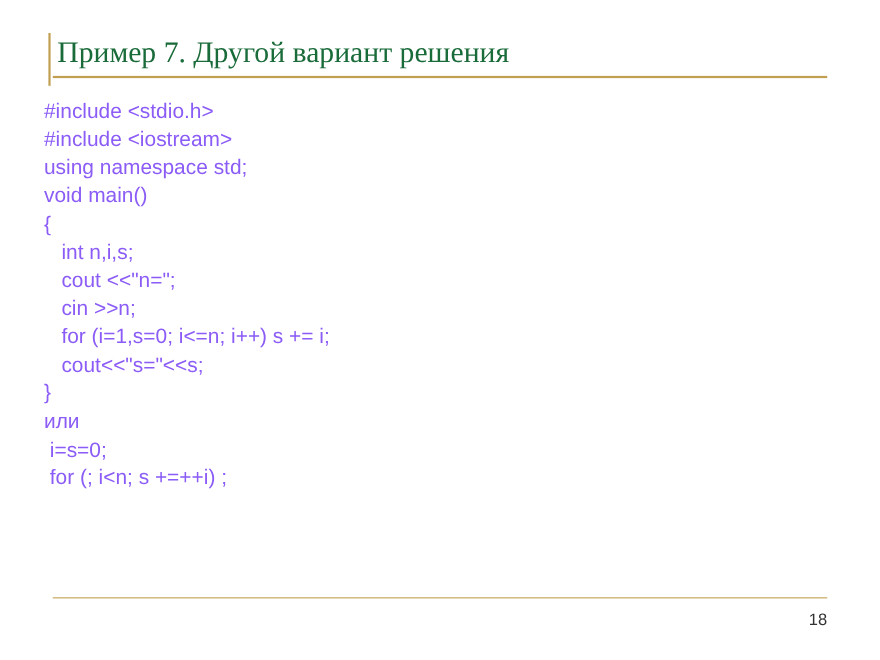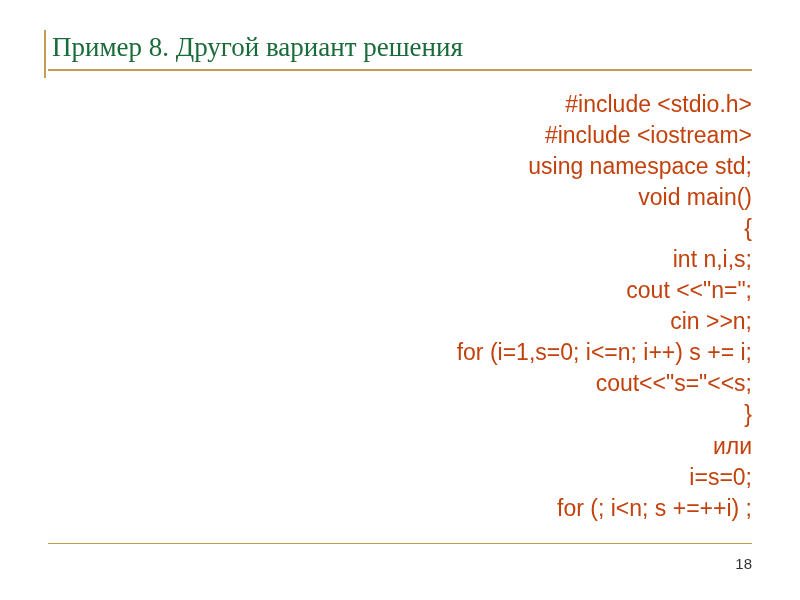--- a/index.html
+++ b/index.html
@@ -33,26 +33,25 @@
   .left-accent {
     position: absolute;
     left: 44px;
     top: 30px;
     width: 2px;
     height: 48px;
     background: #c0a050;
   }
   .code {
     font-family: Arial, sans-serif;
-    font-size: 23px;
+    font-size: 19px;
     line-height: 1.35;
-    color: #c2410c;
+    color: #8b5cf6;
     white-space: pre;
     margin-left: -8px;
-    text-align: right;
   }
   .bottom-rule {
     position: absolute;
     left: 48px;
     right: 48px;
     bottom: 56px;
     height: 1px;
     background: #c0a050;
   }
   .pagenum {
@@ -62,20 +61,20 @@
     font-size: 15px;
     color: #333;
     font-family: Arial, sans-serif;
   }
 </style>
 </head>
 <body>
 
 <div class="slide">
   <div class="left-accent"></div>
-  <h1 class="title">Пример 8. Другой вариант решения</h1>
+  <h1 class="title">Пример 7. Другой вариант решения</h1>
   <div class="title-underline"></div>
 
   <div class="code" id="code-block"><div>#include &lt;stdio.h&gt;</div><div>#include &lt;iostream&gt;</div><div>using namespace std;</div><div>void main()</div><div>{</div><div>   int n,i,s;</div><div>   cout &lt;&lt;"n=";</div><div>   cin &gt;&gt;n;</div><div>   for (i=1,s=0; i&lt;=n; i++) s += i;</div><div>   cout&lt;&lt;"s="&lt;&lt;s;</div><div>}</div><div>или</div><div> i=s=0;</div><div> for (; i&lt;n; s +=++i) ;</div></div>
 
   <div class="bottom-rule"></div>
   <div class="pagenum">18</div>
 </div>
 
 </body></html>

